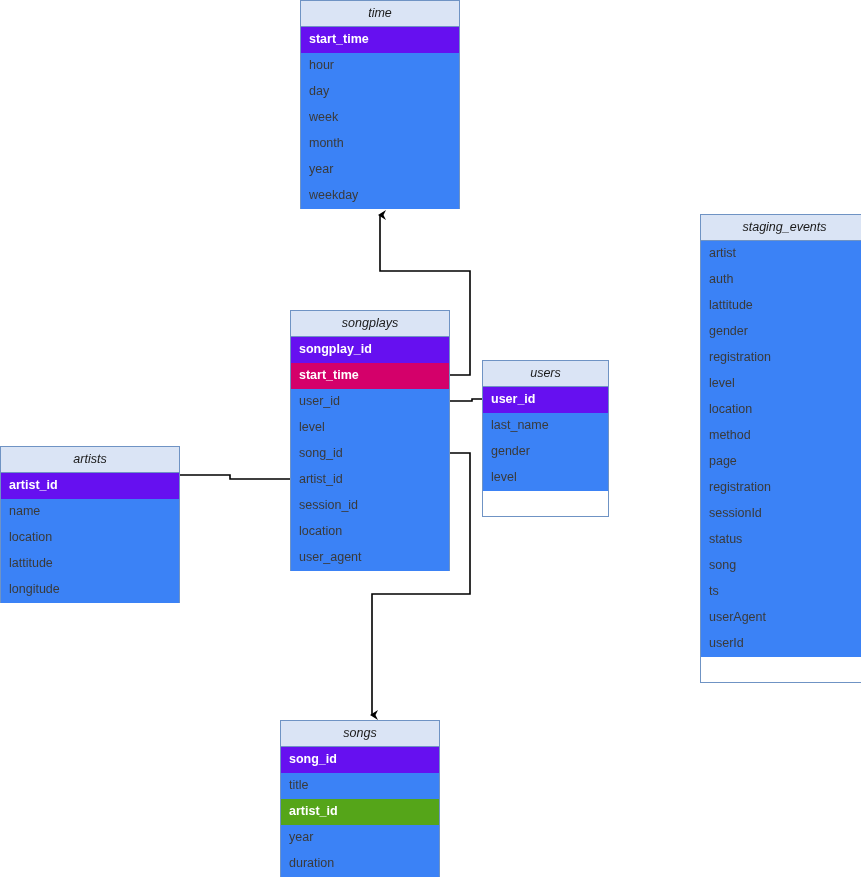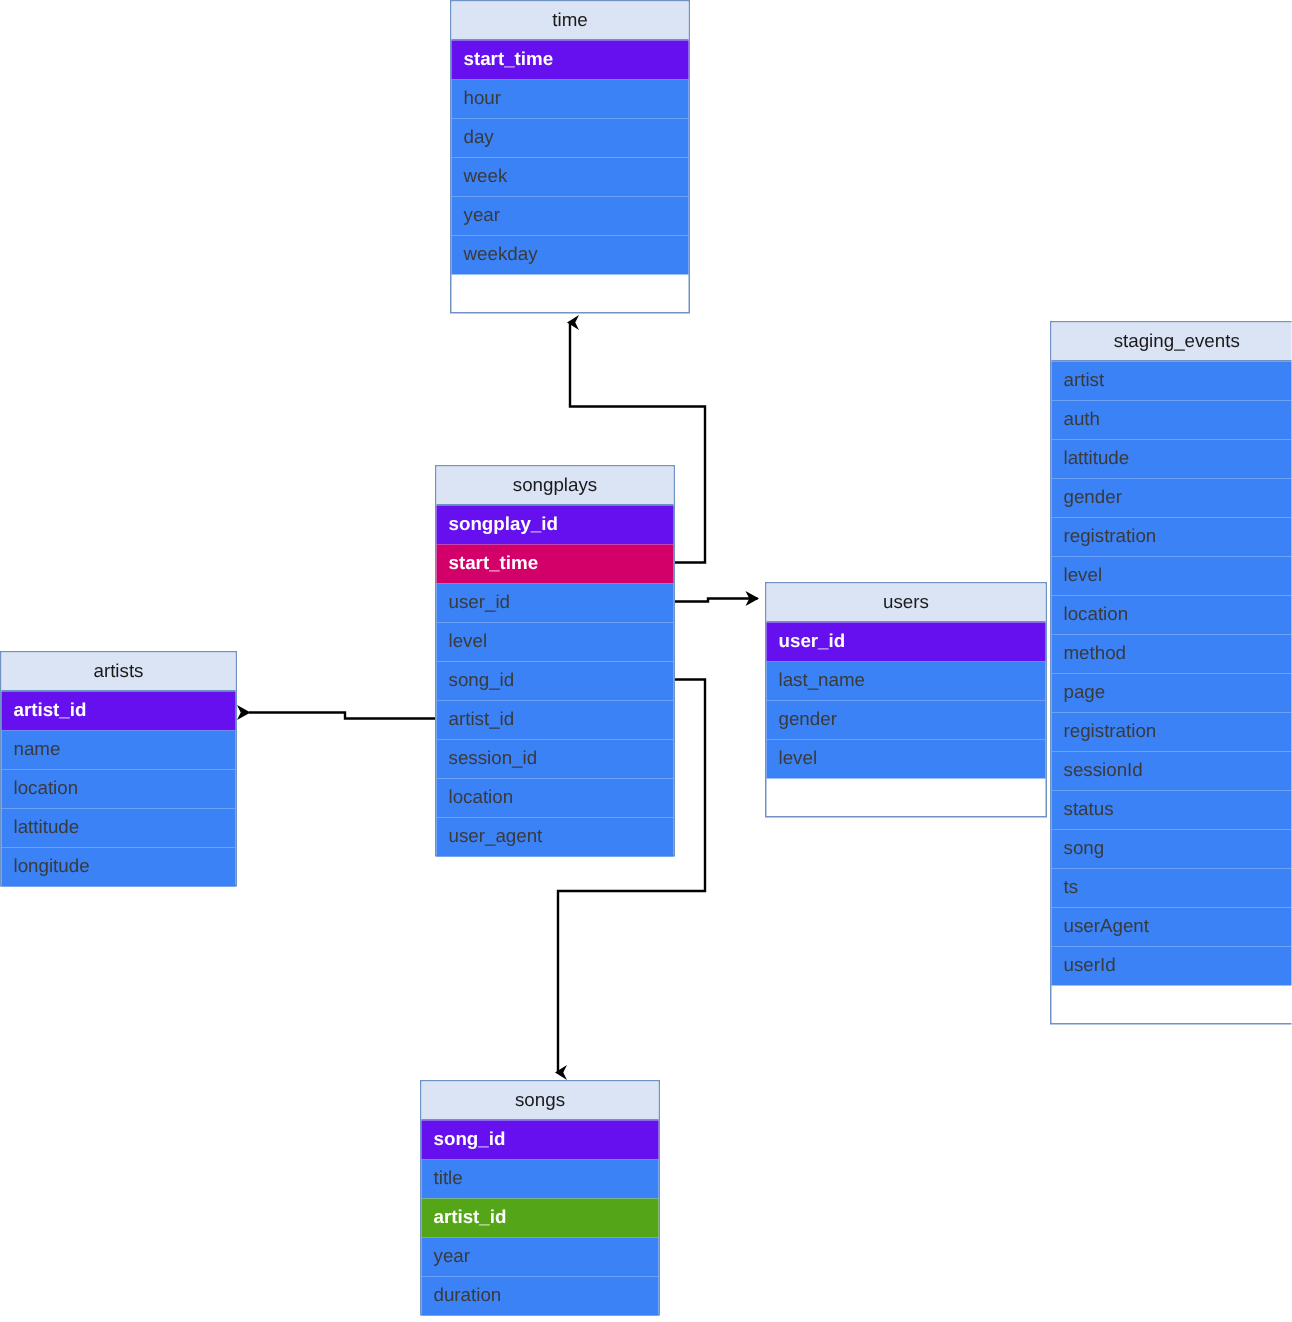--- a/index.html
+++ b/index.html
@@ -34,20 +34,21 @@
     box-sizing: border-box;
     border: 1px solid #6f93c4;
     background: #ffffff;
     z-index: 2;
   }
   .entity-header {
     box-sizing: border-box;
     height: 26px;
     line-height: 25px;
     text-align: center;
+    font-style: italic;
     font-size: 12.5px;
     color: #1a1a1a;
     background: #dae4f5;
     border-bottom: 1px solid #6f93c4;
   }
   .rows {
     box-sizing: border-box;
   }
   .row {
     box-sizing: border-box;
@@ -105,20 +106,21 @@
   </svg>
 
   <div id="entity-layer">
       <div class="entity" style="left: 300px; top: 0px; width: 160px; height: 209px;">
         <div class="entity-header">time</div>
         <div class="rows">
           <div class="row pk">start_time</div>
           <div class="row">hour</div>
           <div class="row">day</div>
           <div class="row">week</div>
+          <div class="row">month</div>
           <div class="row">year</div>
           <div class="row">weekday</div>
         </div>
       </div>
       <div class="entity" style="left: 700px; top: 214px; width: 169px; height: 469px;">
         <div class="entity-header">staging_events</div>
         <div class="rows">
           <div class="row">artist</div>
           <div class="row">auth</div>
           <div class="row">lattitude</div>
@@ -144,30 +146,30 @@
           <div class="row sk">start_time</div>
           <div class="row">user_id</div>
           <div class="row">level</div>
           <div class="row">song_id</div>
           <div class="row">artist_id</div>
           <div class="row">session_id</div>
           <div class="row">location</div>
           <div class="row">user_agent</div>
         </div>
       </div>
-      <div class="entity" style="left: 510px; top: 360px; width: 188px; height: 157px; margin-top: 28px;">
+      <div class="entity" style="left: 482px; top: 360px; width: 127px; height: 157px;">
         <div class="entity-header">users</div>
         <div class="rows">
           <div class="row pk">user_id</div>
           <div class="row">last_name</div>
           <div class="row">gender</div>
           <div class="row">level</div>
         </div>
       </div>
-      <div class="entity" style="left: 0px; top: 434px; width: 158px; height: 157px;">
+      <div class="entity" style="left: 0px; top: 446px; width: 180px; height: 157px;">
         <div class="entity-header">artists</div>
         <div class="rows">
           <div class="row pk">artist_id</div>
           <div class="row">name</div>
           <div class="row">location</div>
           <div class="row">lattitude</div>
           <div class="row">longitude</div>
         </div>
       </div>
       <div class="entity" style="left: 280px; top: 720px; width: 160px; height: 157px;">

